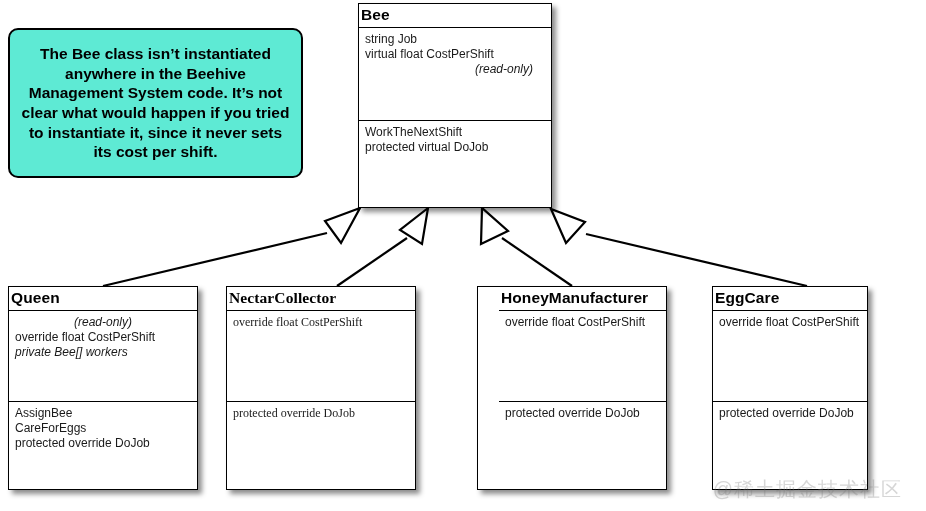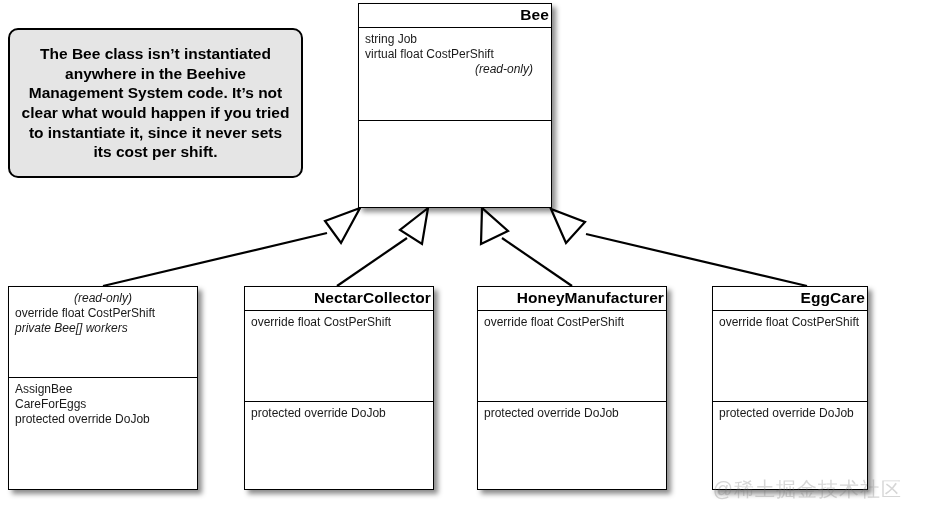--- a/index.html
+++ b/index.html
@@ -33,21 +33,21 @@
   
   .callout {
     position: absolute;
     left: 8px;
     top: 28px;
     width: 295px;
     height: 150px;
     box-sizing: border-box;
     border: 2.5px solid #000;
     border-radius: 10px;
-    background: #e5e5e5;
+    background: #5eead4;
     display: flex;
     align-items: center;
     justify-content: center;
     padding: 4px 10px;
   }
   .callout-text {
     font-size: 15.5px;
     font-weight: bold;
     line-height: 1.27;
     text-align: center;
@@ -62,21 +62,21 @@
     background: #fff;
     border: 1.6px solid #000;
     box-shadow: 4px 4px 5px rgba(0,0,0,0.45);
     display: flex;
     flex-direction: column;
     overflow: hidden;
   }
   .uml-title {
     font-size: 15.5px;
     font-weight: bold;
-    text-align: right;
+    text-align: left;
     color: #000;
     padding: 2px 2px 3px 2px;
     border-bottom: 1.6px solid #000;
     letter-spacing: 0.1px;
   }
   .uml-section {
     box-sizing: border-box;
     padding: 4px 6px 4px 6px;
     font-size: 12px;
     line-height: 1.23;
@@ -107,26 +107,26 @@
     left: 358px; top: 3px; width: 194px; height: 205px;
   }
   #class-bee .uml-attrs { height: 93px; }
 
   #class-queen {
     left: 8px; top: 286px; width: 190px; height: 204px;
   }
   #class-queen .uml-attrs { height: 91px; }
 
   #class-nectarcollector {
-    left: 244px; top: 286px; width: 190px; height: 204px;
+    left: 226px; top: 286px; width: 190px; height: 204px; font-family: Liberation Serif, serif;
   }
   #class-nectarcollector .uml-attrs { height: 91px; }
 
   #class-honeymanufacturer {
-    left: 477px; top: 286px; width: 190px; height: 204px;
+    left: 477px; top: 286px; width: 190px; height: 204px; padding-left: 21px;
   }
   #class-honeymanufacturer .uml-attrs { height: 91px; }
 
   #class-eggcare {
     left: 712px; top: 286px; width: 156px; height: 204px;
   }
   #class-eggcare .uml-attrs { height: 91px; }
 
   
   .watermark {
@@ -172,23 +172,28 @@
     <div class="callout-text">The Bee class isn’t instantiated anywhere in the Beehive Management System code. It’s not clear what would happen if you tried to instantiate it, since it never sets its cost per shift.</div>
   </div>
 
   <div class="uml-class" id="class-bee">
     <div class="uml-title">Bee</div>
     <div class="uml-section uml-attrs">
       <div class="uml-line">string Job</div>
       <div class="uml-line">virtual float CostPerShift</div>
       <div class="uml-line italic indent-readonly">(read-only)</div>
     </div>
+    <div class="uml-section uml-methods">
+      <div class="uml-line">WorkTheNextShift</div>
+      <div class="uml-line">protected virtual DoJob</div>
+    </div>
   </div>
 
   <div class="uml-class" id="class-queen">
+    <div class="uml-title">Queen</div>
     <div class="uml-section uml-attrs">
       <div class="uml-line italic center">(read-only)</div>
       <div class="uml-line">override float CostPerShift</div>
       <div class="uml-line italic">private Bee[] workers</div>
     </div>
     <div class="uml-section uml-methods">
       <div class="uml-line">AssignBee</div>
       <div class="uml-line">CareForEggs</div>
       <div class="uml-line">protected override DoJob</div>
     </div>

